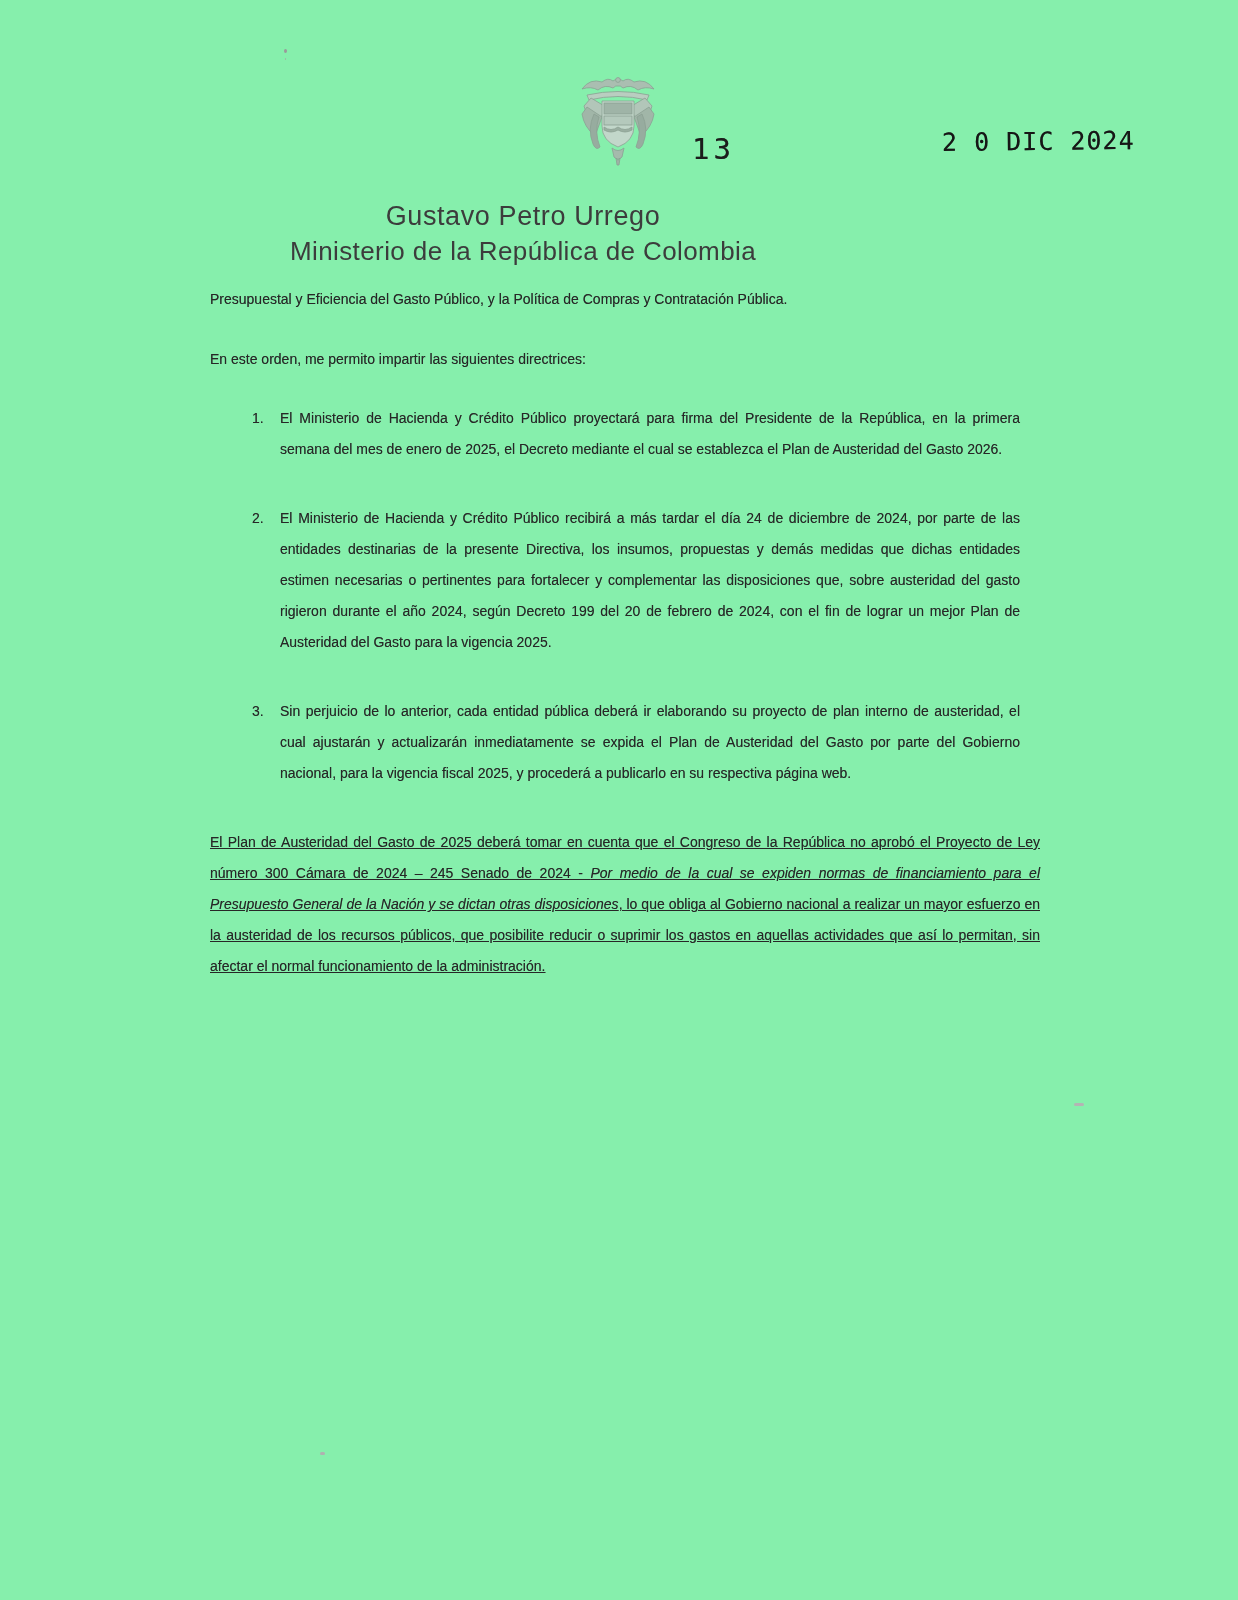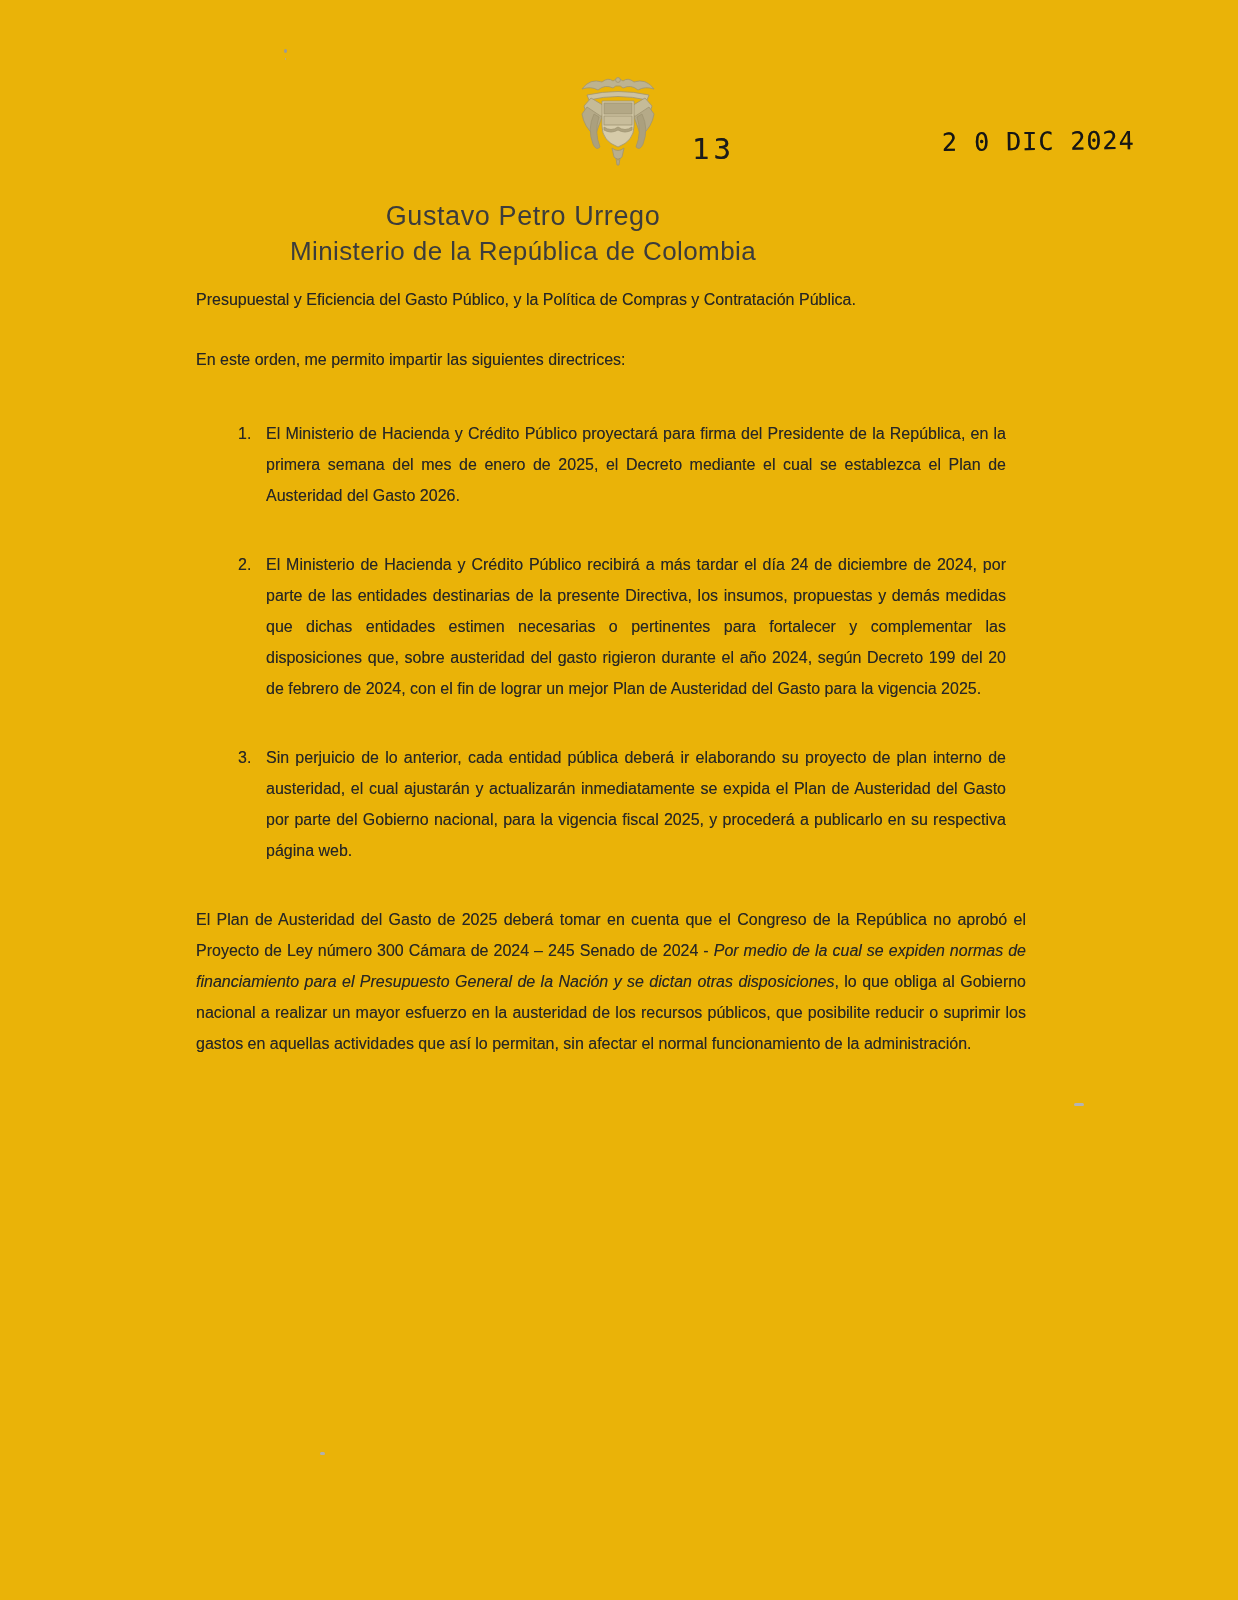--- a/index.html
+++ b/index.html
@@ -4,21 +4,21 @@
 <style>
   html, body { margin: 0; padding: 0; }
   body {
     width: 1238px; height: 1600px;
     background: #ffffff;
     position: relative;
     font-family: "Liberation Sans", sans-serif;
   }
   .page {
     position: absolute; inset: 0;
-    background: #eab308;
+    background: #86efac;
     overflow: hidden;
   }
 
   
   .emblem {
     position: absolute; left: 575px; top: 74px;
     opacity: 0.8; filter: blur(0.3px);
   }
   .page-number {
     position: absolute; left: 692px; top: 132px;
@@ -40,32 +40,32 @@
   
   .letterhead {
     position: absolute; top: 199px; left: 0; width: 1046px;
     text-align: center; color: #3c3c3c;
   }
   .president-name { font-size: 27px; line-height: 35px; letter-spacing: 0.6px; }
   .president-title { font-size: 26px; line-height: 34px; letter-spacing: 0.4px; }
 
   
   .content {
-    position: absolute; left: 196px; top: 284px; width: 830px;
+    position: absolute; left: 210px; top: 284px; width: 830px;
     color: #272727;
-    font-size: 16px; line-height: 31px;
+    font-size: 14px; line-height: 31px;
     text-shadow: 0 0 0.4px rgba(25,25,25,0.45);
   }
   .para { margin: 0 0 29px 0; text-align: justify; }
-  .para.intro { margin-bottom: 43px; text-align: left; }
+  .para.intro { margin-bottom: 28px; text-align: left; }
   .directives { margin-left: 42px; }
   .directive { display: flex; margin-bottom: 38px; }
   .directive-number { flex: 0 0 28px; width: 28px; }
   .directive-text { width: 740px; text-align: justify; }
-  .closing { margin-bottom: 4px; }
+  .closing { margin-bottom: 4px; text-decoration: underline; }
   .italic { font-style: italic; }
 
   
   .speck { position: absolute; background: #9a9a9a; border-radius: 50%; }
   .speck.s1 { left: 284px; top: 49px; width: 3px; height: 4px; box-shadow: 0 8px 0 -1px #a8a8a8; }
   .speck.s2 { left: 1074px; top: 1103px; width: 10px; height: 3px; border-radius: 2px; background: #b4b4b4; }
   .speck.s3 { left: 320px; top: 1452px; width: 5px; height: 3px; border-radius: 2px; background: #b0b0b0; }
 </style>
 </head>
 <body>

